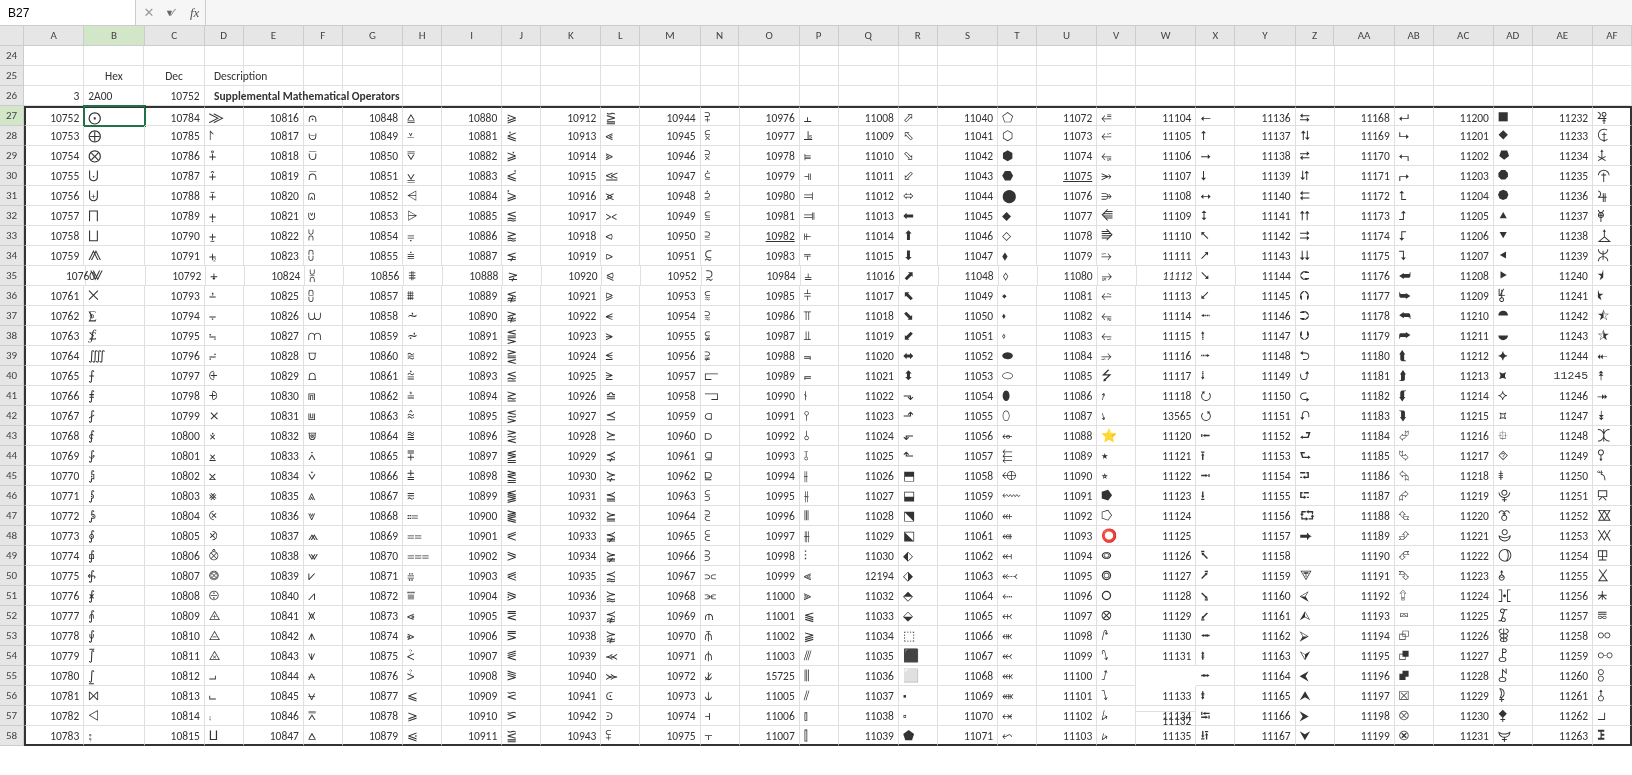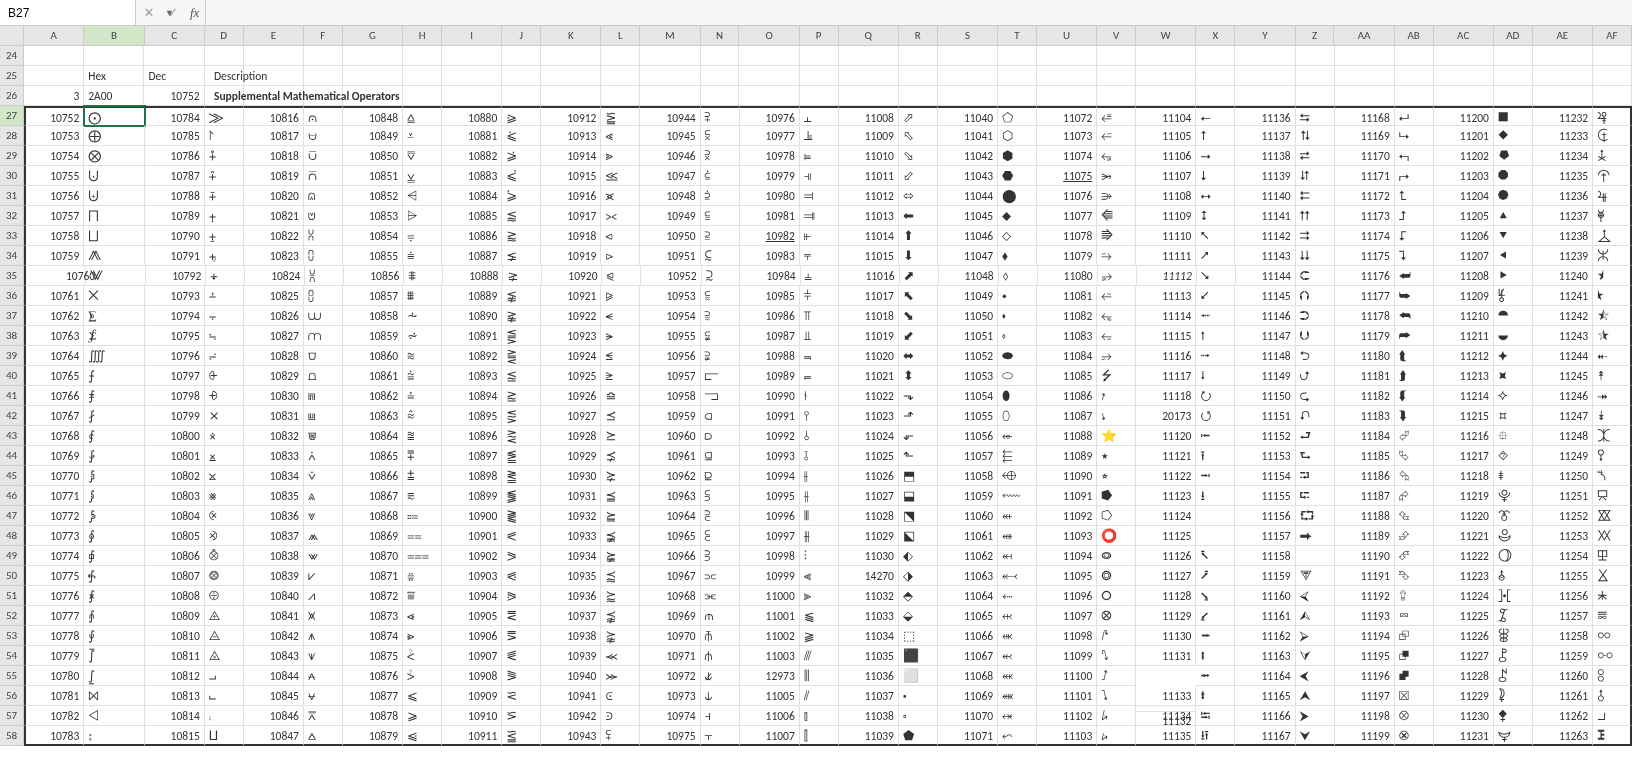--- a/index.html
+++ b/index.html
@@ -118,21 +118,21 @@
     border-right: 1px solid #e0e0e0;
     border-bottom: 1px solid #e0e0e0;
     padding: 0 4px;
     line-height: 20px;
     white-space: nowrap;
     overflow: visible;
     font-size: 11.5px;
   }
   .cell.num { text-align: right; }
   .cell.sym { font-size: 13px; }
-  .cell.center { text-align: left; }
+  .cell.center { text-align: center; }
   .active-cell {
     outline: 2px solid #217346;
     outline-offset: -1px;
     background: #fff;
   }
   .span-text {
     position: absolute;
     line-height: 20px;
     padding-left: 4px;
     white-space: nowrap;
@@ -784,21 +784,21 @@
         <div class="cell num" style="width: 62px;">11085</div>
         <div class="cell sym" style="width: 40px;">⭍</div>
         <div class="cell num" style="width: 62px;">11117</div>
         <div class="cell sym" style="width: 40px;">⭭</div>
         <div class="cell num" style="width: 62px;">11149</div>
         <div class="cell sym" style="width: 40px;">⮍</div>
         <div class="cell num" style="width: 62px;">11181</div>
         <div class="cell sym" style="width: 40px;">⮭</div>
         <div class="cell num" style="width: 62px;">11213</div>
         <div class="cell sym" style="width: 40px;">⯍</div>
-        <div class="cell num" style="width: 62px;">11245</div>
+        <div class="cell num" style="width: 62px; font-family: Liberation Mono, monospace;">11245</div>
         <div class="cell sym border-right-thick" style="width: 40px;">⯭</div>
       </div>
       <div class="row">
         <div class="row-h">41</div>
         <div class="cell num border-left-thick" style="width: 62px;">10766</div>
         <div class="cell sym" style="width: 62px;">⨎</div>
         <div class="cell num" style="width: 62px;">10798</div>
         <div class="cell sym" style="width: 40px;">⨮</div>
         <div class="cell num" style="width: 62px;">10830</div>
         <div class="cell sym" style="width: 40px;">⩎</div>
@@ -846,21 +846,21 @@
         <div class="cell num" style="width: 62px;">10959</div>
         <div class="cell sym" style="width: 40px;">⫏</div>
         <div class="cell num" style="width: 62px;">10991</div>
         <div class="cell sym" style="width: 40px;">⫯</div>
         <div class="cell num" style="width: 62px;">11023</div>
         <div class="cell sym" style="width: 40px;">⬏</div>
         <div class="cell num" style="width: 62px;">11055</div>
         <div class="cell sym" style="width: 40px;">⬯</div>
         <div class="cell num" style="width: 62px;">11087</div>
         <div class="cell sym" style="width: 40px;">⭏</div>
-        <div class="cell num" style="width: 62px;">20173</div>
+        <div class="cell num" style="width: 62px;">13565</div>
         <div class="cell sym" style="width: 40px;">⭯</div>
         <div class="cell num" style="width: 62px;">11151</div>
         <div class="cell sym" style="width: 40px;">⮏</div>
         <div class="cell num" style="width: 62px;">11183</div>
         <div class="cell sym" style="width: 40px;">⮯</div>
         <div class="cell num" style="width: 62px;">11215</div>
         <div class="cell sym" style="width: 40px;">⯏</div>
         <div class="cell num" style="width: 62px;">11247</div>
         <div class="cell sym border-right-thick" style="width: 40px;">⯯</div>
       </div>
@@ -1120,21 +1120,21 @@
         <div class="cell num" style="width: 62px;">10871</div>
         <div class="cell sym" style="width: 40px;">⩷</div>
         <div class="cell num" style="width: 62px;">10903</div>
         <div class="cell sym" style="width: 40px;">⪗</div>
         <div class="cell num" style="width: 62px;">10935</div>
         <div class="cell sym" style="width: 40px;">⪷</div>
         <div class="cell num" style="width: 62px;">10967</div>
         <div class="cell sym" style="width: 40px;">⫗</div>
         <div class="cell num" style="width: 62px;">10999</div>
         <div class="cell sym" style="width: 40px;">⫷</div>
-        <div class="cell num" style="width: 62px;">14270</div>
+        <div class="cell num" style="width: 62px;">12194</div>
         <div class="cell sym" style="width: 40px;">⬗</div>
         <div class="cell num" style="width: 62px;">11063</div>
         <div class="cell sym" style="width: 40px;">⬷</div>
         <div class="cell num" style="width: 62px;">11095</div>
         <div class="cell sym" style="width: 40px;">⭗</div>
         <div class="cell num" style="width: 62px;">11127</div>
         <div class="cell sym" style="width: 40px;">⭷</div>
         <div class="cell num" style="width: 62px;">11159</div>
         <div class="cell sym" style="width: 40px;">⮗</div>
         <div class="cell num" style="width: 62px;">11191</div>
@@ -1293,21 +1293,21 @@
         <div class="cell num" style="width: 62px;">10844</div>
         <div class="cell sym" style="width: 40px;">⩜</div>
         <div class="cell num" style="width: 62px;">10876</div>
         <div class="cell sym" style="width: 40px;">⩼</div>
         <div class="cell num" style="width: 62px;">10908</div>
         <div class="cell sym" style="width: 40px;">⪜</div>
         <div class="cell num" style="width: 62px;">10940</div>
         <div class="cell sym" style="width: 40px;">⪼</div>
         <div class="cell num" style="width: 62px;">10972</div>
         <div class="cell sym" style="width: 40px;">⫝̸</div>
-        <div class="cell num" style="width: 62px;">12973</div>
+        <div class="cell num" style="width: 62px;">15725</div>
         <div class="cell sym" style="width: 40px;">⫼</div>
         <div class="cell num" style="width: 62px;">11036</div>
         <div class="cell sym" style="width: 40px;">⬜</div>
         <div class="cell num" style="width: 62px;">11068</div>
         <div class="cell sym" style="width: 40px;">⬼</div>
         <div class="cell num" style="width: 62px;">11100</div>
         <div class="cell sym" style="width: 40px;">⭜</div>
         <div class="cell num" style="width: 62px; margin-top: 45px;">11132</div>
         <div class="cell sym" style="width: 40px;">⭼</div>
         <div class="cell num" style="width: 62px;">11164</div>

